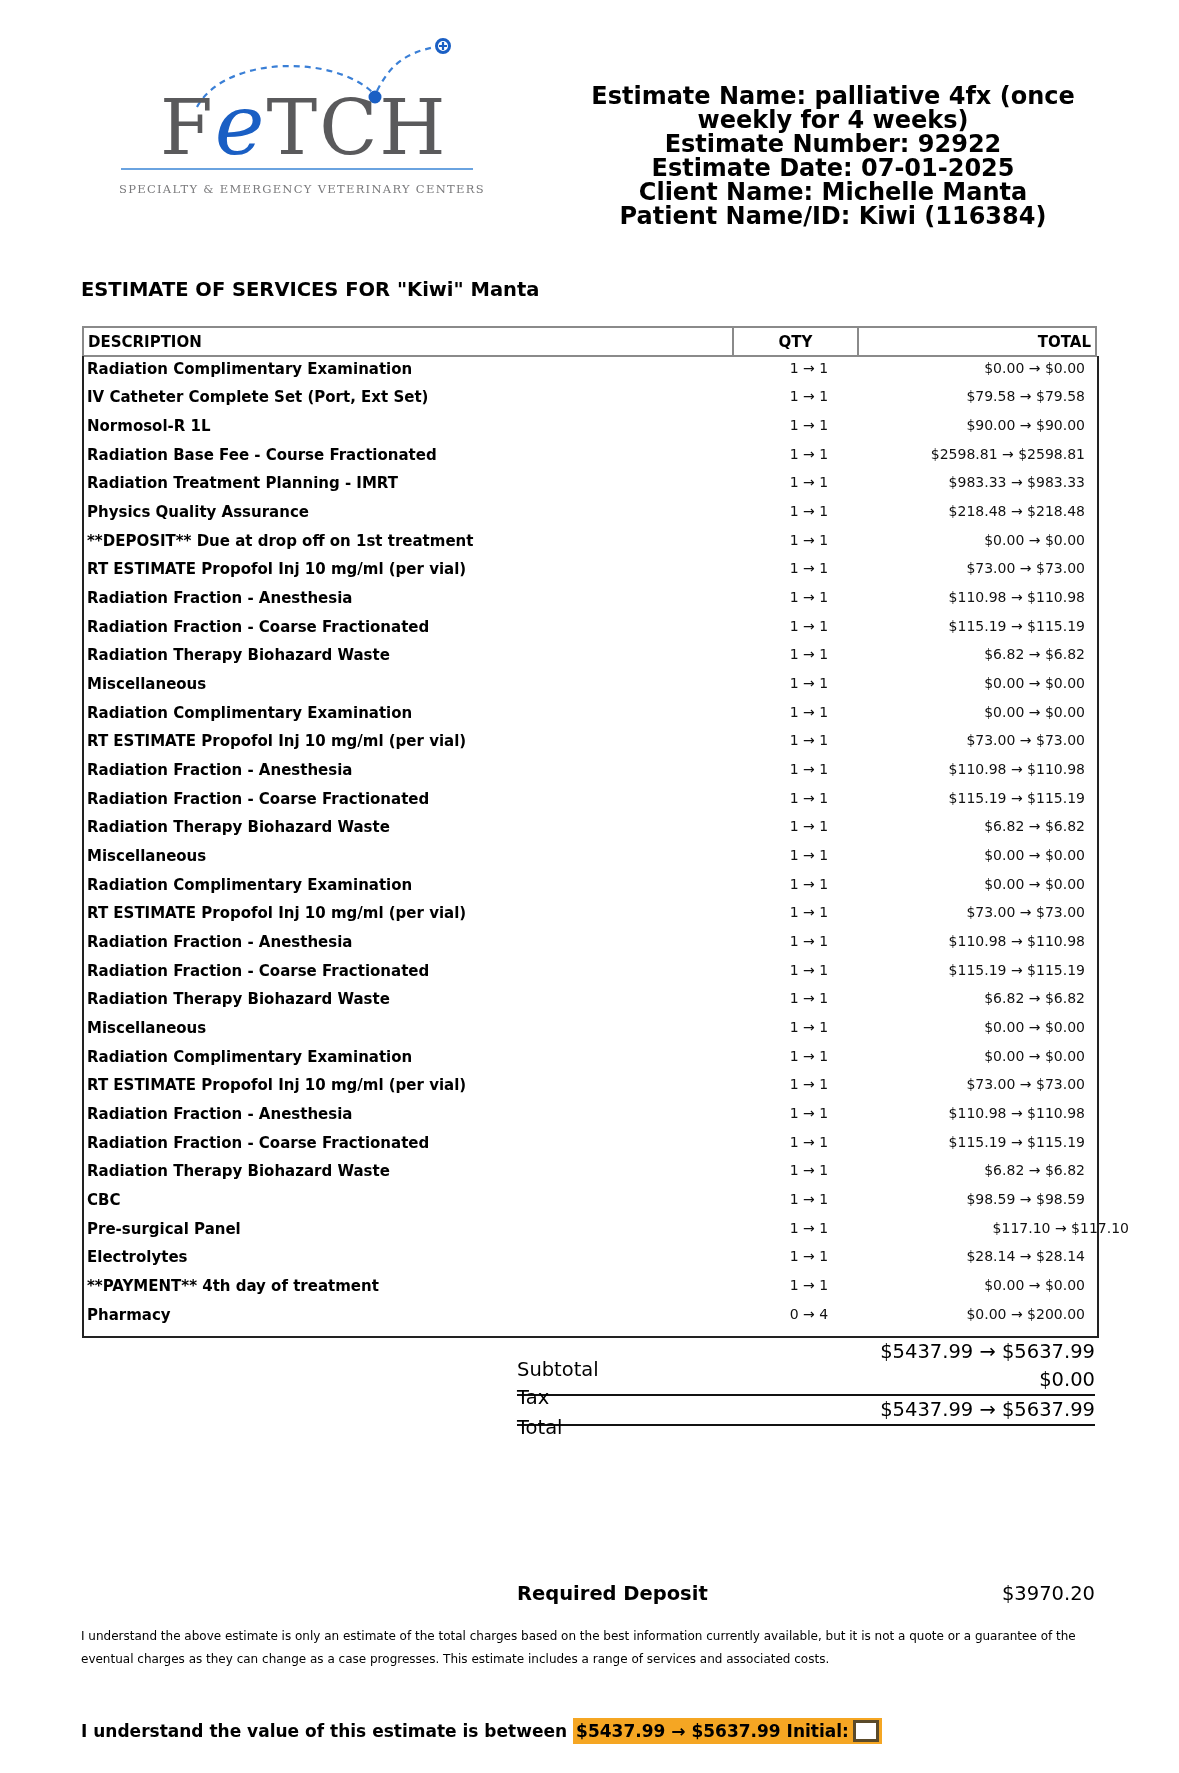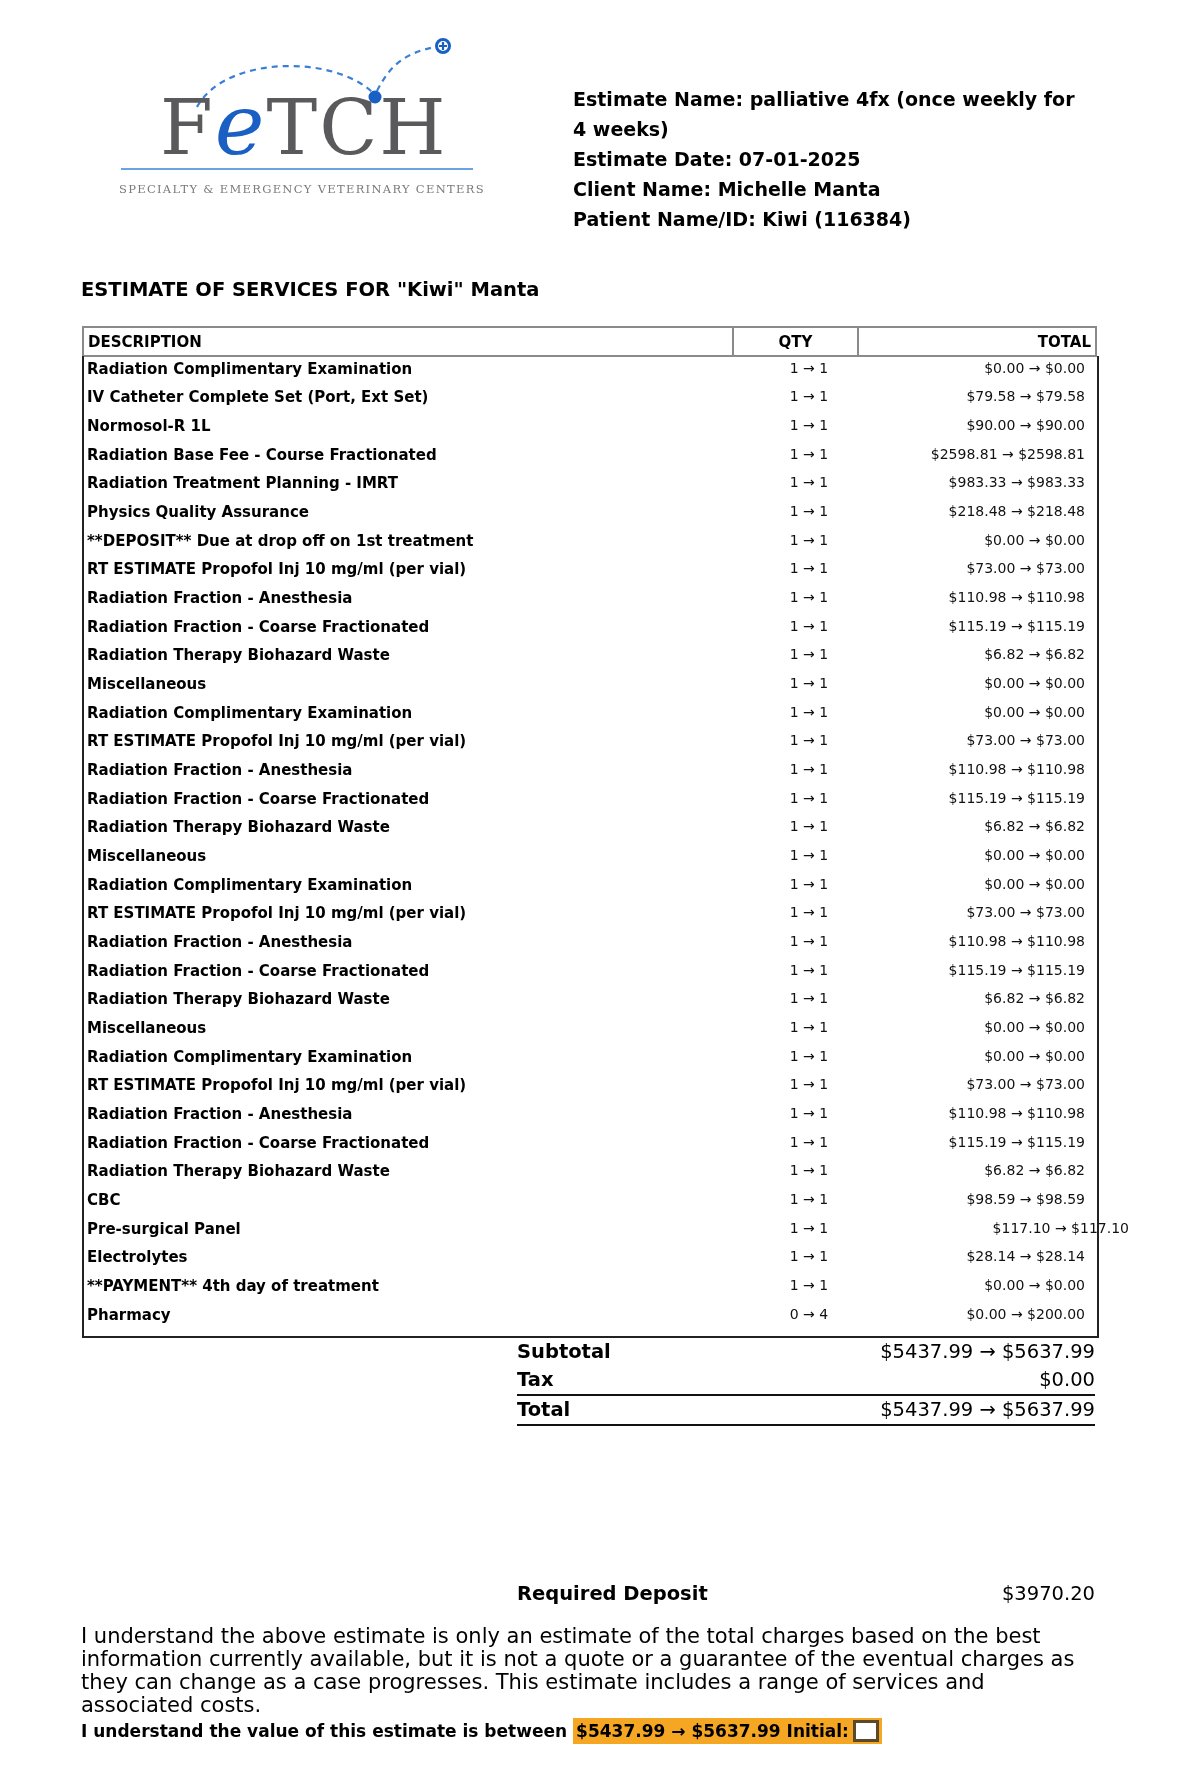--- a/index.html
+++ b/index.html
@@ -10,22 +10,22 @@
   .logo { position:absolute; left:105px; top:35px; width:375px; height:170px; }
   .logo svg { display:block; }
   .logo-word { position:absolute; left:55px; top:48px; font-family:"DejaVu Serif", serif;
                font-size:76px; color:#5a5a5c; letter-spacing:2px; line-height:1; white-space:nowrap; }
   .logo-word .e { color:#1a5fc4; font-style:italic; font-size:84px; }
   .logo-rule { position:absolute; left:16px; top:133px; width:352px; height:2px; background:#6aa3e0; }
   .logo-tag { position:absolute; left:14px; top:147px; font-family:"DejaVu Serif", serif;
               font-size:11.5px; letter-spacing:1.3px; color:#7a7a7c; white-space:nowrap; }
 
   
-  .hdr { position:absolute; right:86px; top:84px; width:520px; text-align:left;
-         font-weight:bold; font-size:19px; line-height:30px; }
+  .hdr { position:absolute; right:86px; top:84px; width:520px; text-align:center;
+         font-weight:bold; font-size:24px; line-height:24px; }
   .hdr div { white-space:normal; }
 
   .section-title { position:absolute; left:81px; top:278px; font-weight:bold; font-size:19.5px; }
 
   
   .tbl { position:absolute; left:82px; top:326px; width:1015px; border-collapse:collapse; }
   .tbl th { font-size:15px; font-weight:bold; height:27px; padding:0 4px;
             border:2px solid #8a8a8a; border-bottom:2px solid #8a8a8a; }
   .tbl th.desc { text-align:left; width:640px; }
   .tbl th.qty { width:115px; }
@@ -33,29 +33,29 @@
   .tbl-body { position:absolute; left:82px; top:356px; width:1013px; height:980px;
               border-left:2px solid #222; border-right:2px solid #222; border-bottom:2px solid #222; }
   .row { position:absolute; left:0; width:1013px; height:28.7px; }
   .row .d { position:absolute; left:3px; top:4px; font-size:15px; font-weight:bold; white-space:nowrap; }
   .row .q { position:absolute; left:685px; width:80px; top:4px; font-size:14px; text-align:center; color:#111; }
   .row .t { position:absolute; right:12px; top:4px; font-size:14px; text-align:right; color:#111; white-space:nowrap; }
 
   
   .totals { position:absolute; left:517px; top:1338px; width:578px; }
   .trow { position:relative; height:28px; font-size:19.5px; }
-  .trow .lbl { position:absolute; left:0; top:2px; font-weight:bold; }
+  .trow .lbl { position:absolute; left:0; top:20px; font-weight:normal; }
   .trow .val { position:absolute; right:0; top:2px; }
   .trow.ruled { border-bottom:2px solid #111; }
 
   .deposit { position:absolute; left:517px; top:1582px; width:578px; height:30px; font-size:19.5px; }
   .deposit .lbl { position:absolute; left:0; top:0; font-weight:bold; }
   .deposit .val { position:absolute; right:0; top:0; }
 
-  .disclaimer { position:absolute; left:81px; top:1625px; width:1015px; font-size:21px; line-height:23px; }
+  .disclaimer { position:absolute; left:81px; top:1625px; width:1015px; font-size:12px; line-height:23px; }
 
   .ack { position:absolute; left:81px; top:1718px; font-size:17px; font-weight:bold; white-space:nowrap; display:flex; align-items:center; }
   .ack .hl { background:#f5a623; padding:2px 3px; margin-left:6px; display:inline-flex; align-items:center; }
   .ack .initial-box { display:inline-block; width:26px; height:22px; background:#fff;
                       border:3px solid #5a4a2a; margin-left:4px; box-sizing:border-box; outline:2px solid #f5a623; }
 </style>
 </head>
 <body>
 
 <div class="logo">
@@ -66,20 +66,21 @@
     <circle cx="338" cy="11" r="6.5" fill="#fff" stroke="#1a5fc4" stroke-width="3"></circle>
     <path d="M338 7 v8 M334 11 h8" stroke="#1a5fc4" stroke-width="2.2"></path>
   </svg>
   <div class="logo-word"><span>F</span><span class="e">e</span><span>TCH</span></div>
   <div class="logo-rule"></div>
   <div class="logo-tag">SPECIALTY &amp; EMERGENCY VETERINARY CENTERS</div>
 </div>
 
 <div class="hdr">
   <div>Estimate Name: palliative 4fx (once weekly for 4 weeks)</div>
+  <div>Estimate Number: 92922</div>
   <div>Estimate Date: 07-01-2025</div>
   <div>Client Name: Michelle Manta</div>
   <div>Patient Name/ID: Kiwi (116384)</div>
 </div>
 
 <div class="section-title">ESTIMATE OF SERVICES FOR "Kiwi" Manta</div>
 
 <table class="tbl">
   <tbody>
       <tr>

